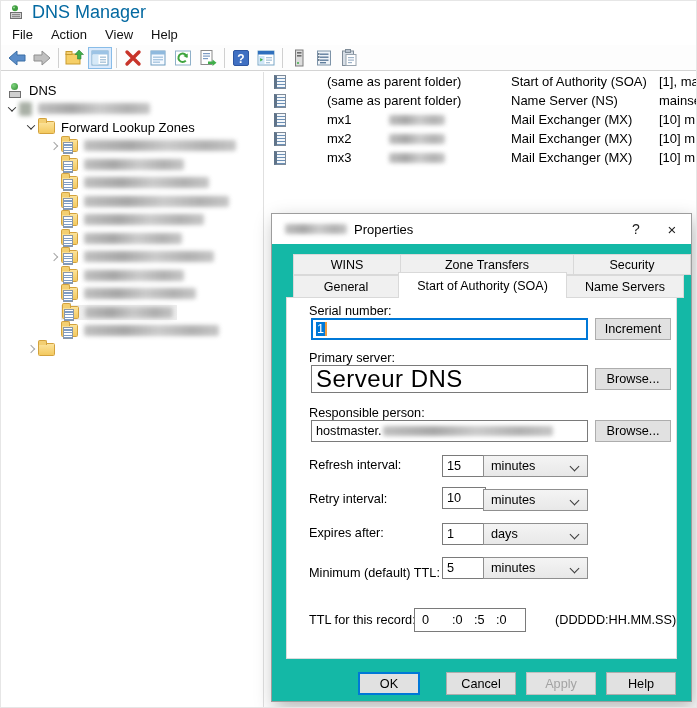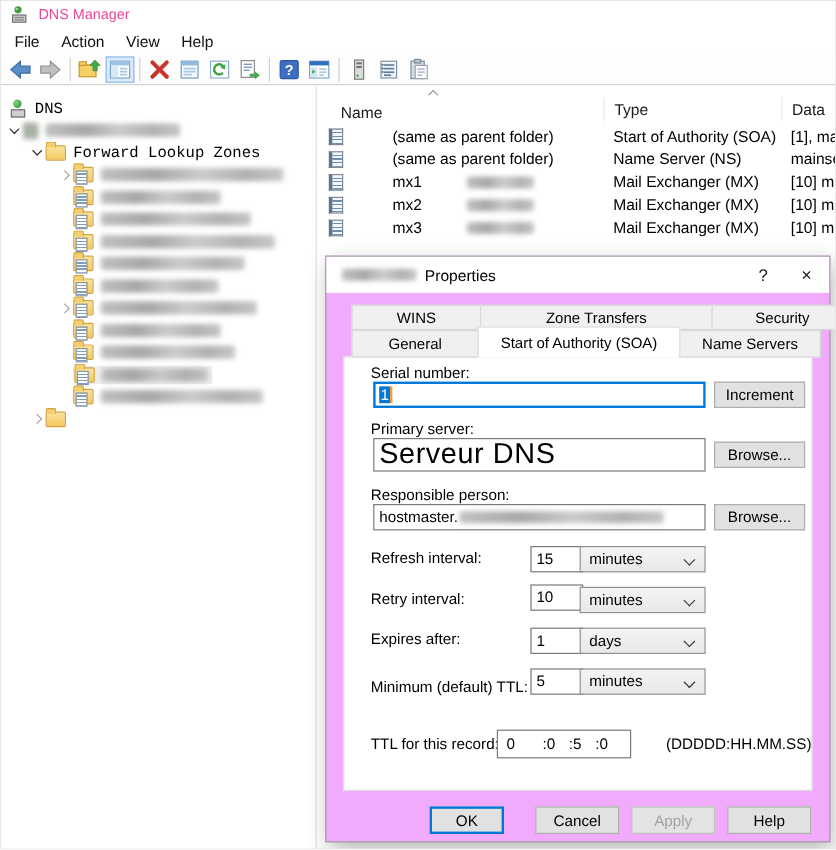--- a/index.html
+++ b/index.html
@@ -3,37 +3,37 @@
 <meta charset="utf-8">
 <style>
   * { margin:0; padding:0; box-sizing:border-box; }
   html,body { background:#fff; }
   body { font-family:"Liberation Sans", sans-serif; font-size:13px; color:#000; }
   .app { position:relative; width:697px; height:708px; background:#fff; overflow:hidden;
          border:1px solid #e6e6e6; }
 
   
   .titlebar { height:22px; display:flex; align-items:center; padding-left:8px; background:#fff; }
-  .titlebar .apptitle { color:#ec4899; font-size:12px; margin-left:8px; }
+  .titlebar .apptitle { color:#0369a1; font-size:18px; margin-left:8px; }
 
   
   .menubar { height:22px; display:flex; align-items:center; padding-left:2px; background:#fff; }
   .menuitem { padding:2px 9px; color:#111; cursor:default; }
 
   
   .toolbar { height:26px; display:flex; align-items:center; padding-left:4px; gap:1px;
              background:#fdfdfd; border-bottom:1px solid #d4d4d4; }
   .tbtn { width:24px; height:22px; display:flex; align-items:center; justify-content:center;
           border:1px solid transparent; }
   .tbtn.hl { background:#dbeafc; border:1px solid #88bce8; }
   .tsep { width:1px; height:20px; background:#d0d0d0; margin:0 3px; }
 
   
   .tree { position:absolute; left:0; top:71px; width:263px; bottom:0; background:#fff;
-          border-right:1px solid #e0e0e0; padding-top:9px; overflow:hidden;font-family:Liberation Mono, monospace; }
+          border-right:1px solid #e0e0e0; padding-top:9px; overflow:hidden; }
   .trow { height:18.5px; display:flex; align-items:center; white-space:nowrap; }
   .lvl0 { padding-left:7px; } .lvl1 { padding-left:4px; }
   .lvl2 { padding-left:23px; } .lvl3 { padding-left:46px; }
   .sp { display:inline-block; width:14px; flex:0 0 14px; }
   .chev { display:inline-flex; width:14px; flex:0 0 14px; align-items:center; justify-content:center; }
   .chev::before { content:''; width:5px; height:5px; border-right:1.4px solid #2b2b2b;
                   border-bottom:1.4px solid #2b2b2b; transform:rotate(45deg) translate(-1px,-1px); }
   .chev.closed::before { border-color:#a6a6a6; transform:rotate(-45deg); }
   .tlabel { margin-left:6px; }
   .selwrap { display:inline-flex; align-items:center; padding:1px 4px 1px 1px; }
@@ -69,38 +69,38 @@
   .sortcaret::before { content:''; position:absolute; left:1px; top:2px; width:5px; height:5px;
            border-left:1.3px solid #9a9a9a; border-top:1.3px solid #9a9a9a; transform:rotate(45deg); }
   .lrow { display:grid; grid-template-columns:232px 148px 1fr; height:19px; align-items:center; }
   .lname { display:flex; align-items:center; padding-left:3px; white-space:nowrap;gap:35px; }
   .lcell { padding-left:8px; white-space:nowrap; overflow:hidden; }
   .ic-rec { width:12px; height:14px; flex:0 0 12px; margin-right:6px; border:1px solid #7d8a99;
             border-left:3px solid #5f7389;
             background:repeating-linear-gradient(#f4f7fa 0 2px,#6b8fb5 2px 3px); }
 
   
-  .dialog { position:absolute; left:270px; top:212px; width:421px; height:489px; background:#f0abfc;
+  .dialog { position:absolute; left:270px; top:212px; width:421px; height:489px; background:#14b8a6;
             border:1px solid #9d9d9d; box-shadow:3px 7px 18px rgba(0,0,0,.28); z-index:10; }
   .dtitle { height:30px; background:#fff; display:flex; align-items:center; padding-left:13px; }
   .dtitle .blur { margin:0 7px 0 0; width:62px; }
   .dsys { position:absolute; top:0; height:30px; width:30px; display:flex; align-items:center;
           justify-content:center; font-size:14px; color:#222; }
   .dhelp { right:40px; } .dclose { right:4px; font-size:15px; }
 
   .tabs { position:absolute; left:21px; top:40px; z-index:3; }
   .tabrow { display:flex; }
   .tab { background:#f0f0f0; border:1px solid #d9d9d9; margin-left:-1px; text-align:center;
          font-size:12.5px; display:flex; align-items:center; justify-content:center; }
   .tab:first-child { margin-left:0; }
   .row1 .tab { height:21px; }
   .row2 { position:relative; }
   .row2 .tab { height:23px; margin-top:0; }
   .row2 .tab.active { background:#fff; height:26px; margin-top:-3px; border-bottom:none; z-index:4; position:relative; }
-  .tw1 { width:108px; } .tw2 { width:194px; } .tw3 { width:118px; }
+  .tw1 { width:108px; } .tw2 { width:174px; } .tw3 { width:118px; }
   .tf1 { width:106px; } .tf2 { width:169px; } .tf3 { width:118px; }
 
   .page { position:absolute; left:14px; top:83px; width:391px; height:362px; background:#fff;
           border:1px solid #dcdcdc; z-index:2; }
   .pl { position:absolute; font-size:12.7px; color:#000; }
   .tinput { position:absolute; background:#fff; border:1px solid #7a7a7a; display:flex;
             align-items:center; padding-left:4px; font-size:12.7px; }
   .tinput.focus { border:2px solid #0078d7; padding-left:3px; }
   .selected-text { background:#0078d7; color:#fff; padding:0 1px; }
   .caret { display:inline-block; width:2px; height:14px; background:#ef9b3f; margin-left:0; }
@@ -331,26 +331,20 @@
         <span class="ic-folder ic-zone"></span>
       <span class="blur" style="width: 135px;"></span>
     </div>
     <div class="trow lvl2">
       <span class="chev closed"></span>
       <span class="ic-folder"></span>
     </div>
   </div>
 
   <div class="listpane">
-    <div class="lhead">
-      <span class="sortcaret"></span>
-      <span class="hname">Name</span>
-      <span class="hcell">Type</span>
-      <span class="hcell">Data</span>
-    </div>
     <div class="lrow">
       <span class="lname">
           <span class="ic-rec"></span>
         <span>(same as parent folder)</span>
         </span>
       <span class="lcell">Start of Authority (SOA)</span>
       <span class="lcell">[1], ma</span>
     </div>
     <div class="lrow">
       <span class="lname">

